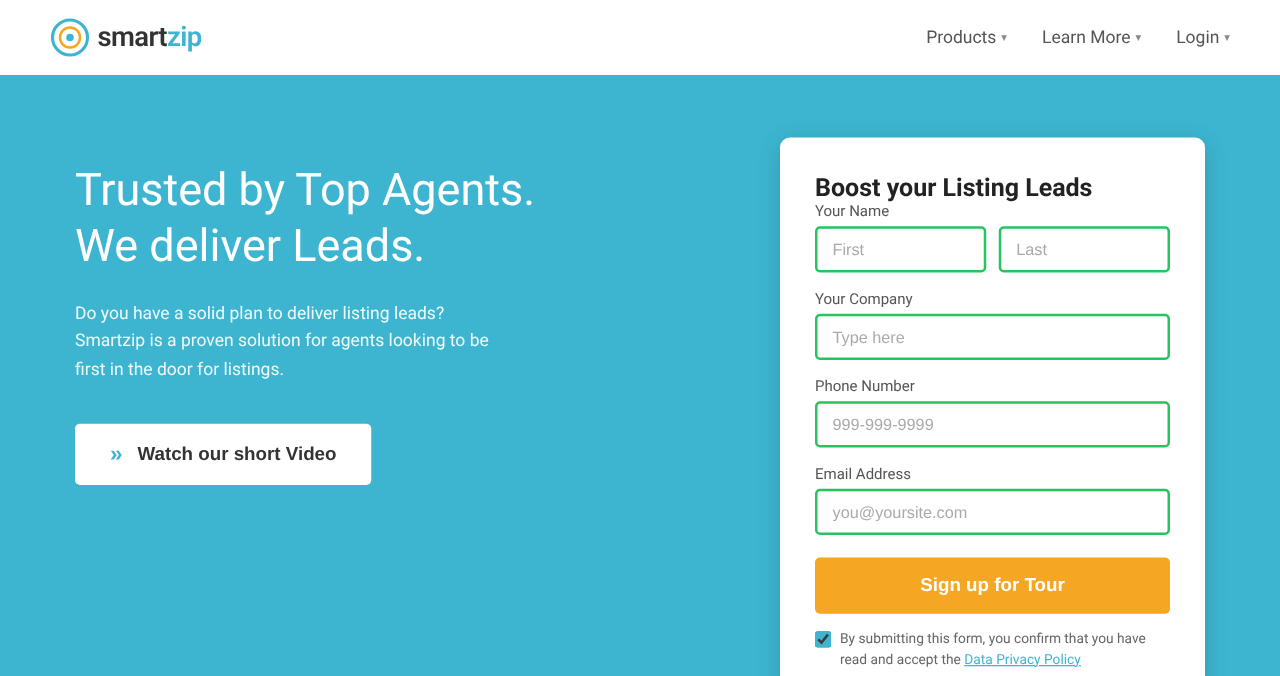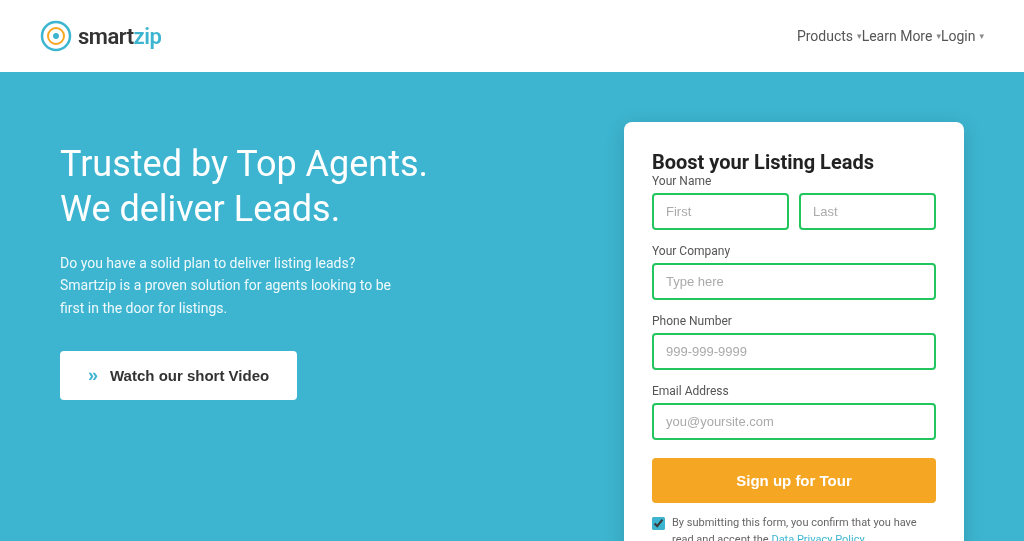--- a/index.html
+++ b/index.html
@@ -12,21 +12,21 @@
       position: relative;
     }
 
     
     .navbar {
       display: flex;
       align-items: center;
       justify-content: space-between;
       padding: 14px 40px;
       background: #fff;
-      height: 72px;
+      height: 60px;
     }
     .logo-area {
       display: flex;
       align-items: center;
       gap: 6px;
     }
     .logo-icon {
       width: 32px;
       height: 32px;
     }
@@ -34,20 +34,21 @@
       font-size: 22px;
       font-weight: 400;
       color: #333;
       letter-spacing: -0.5px;
     }
     .logo-text span.smart { color: #333; font-weight: 600; }
     .logo-text span.zip { color: #3db5d0; font-weight: 600; }
     .nav-links {
       display: flex;
       align-items: center;
+      gap: 28px;
     }
     .nav-link {
       color: #555;
       font-size: 14px;
       cursor: pointer;
       display: flex;
       align-items: center;
       gap: 4px;
       text-decoration: none;
     }

